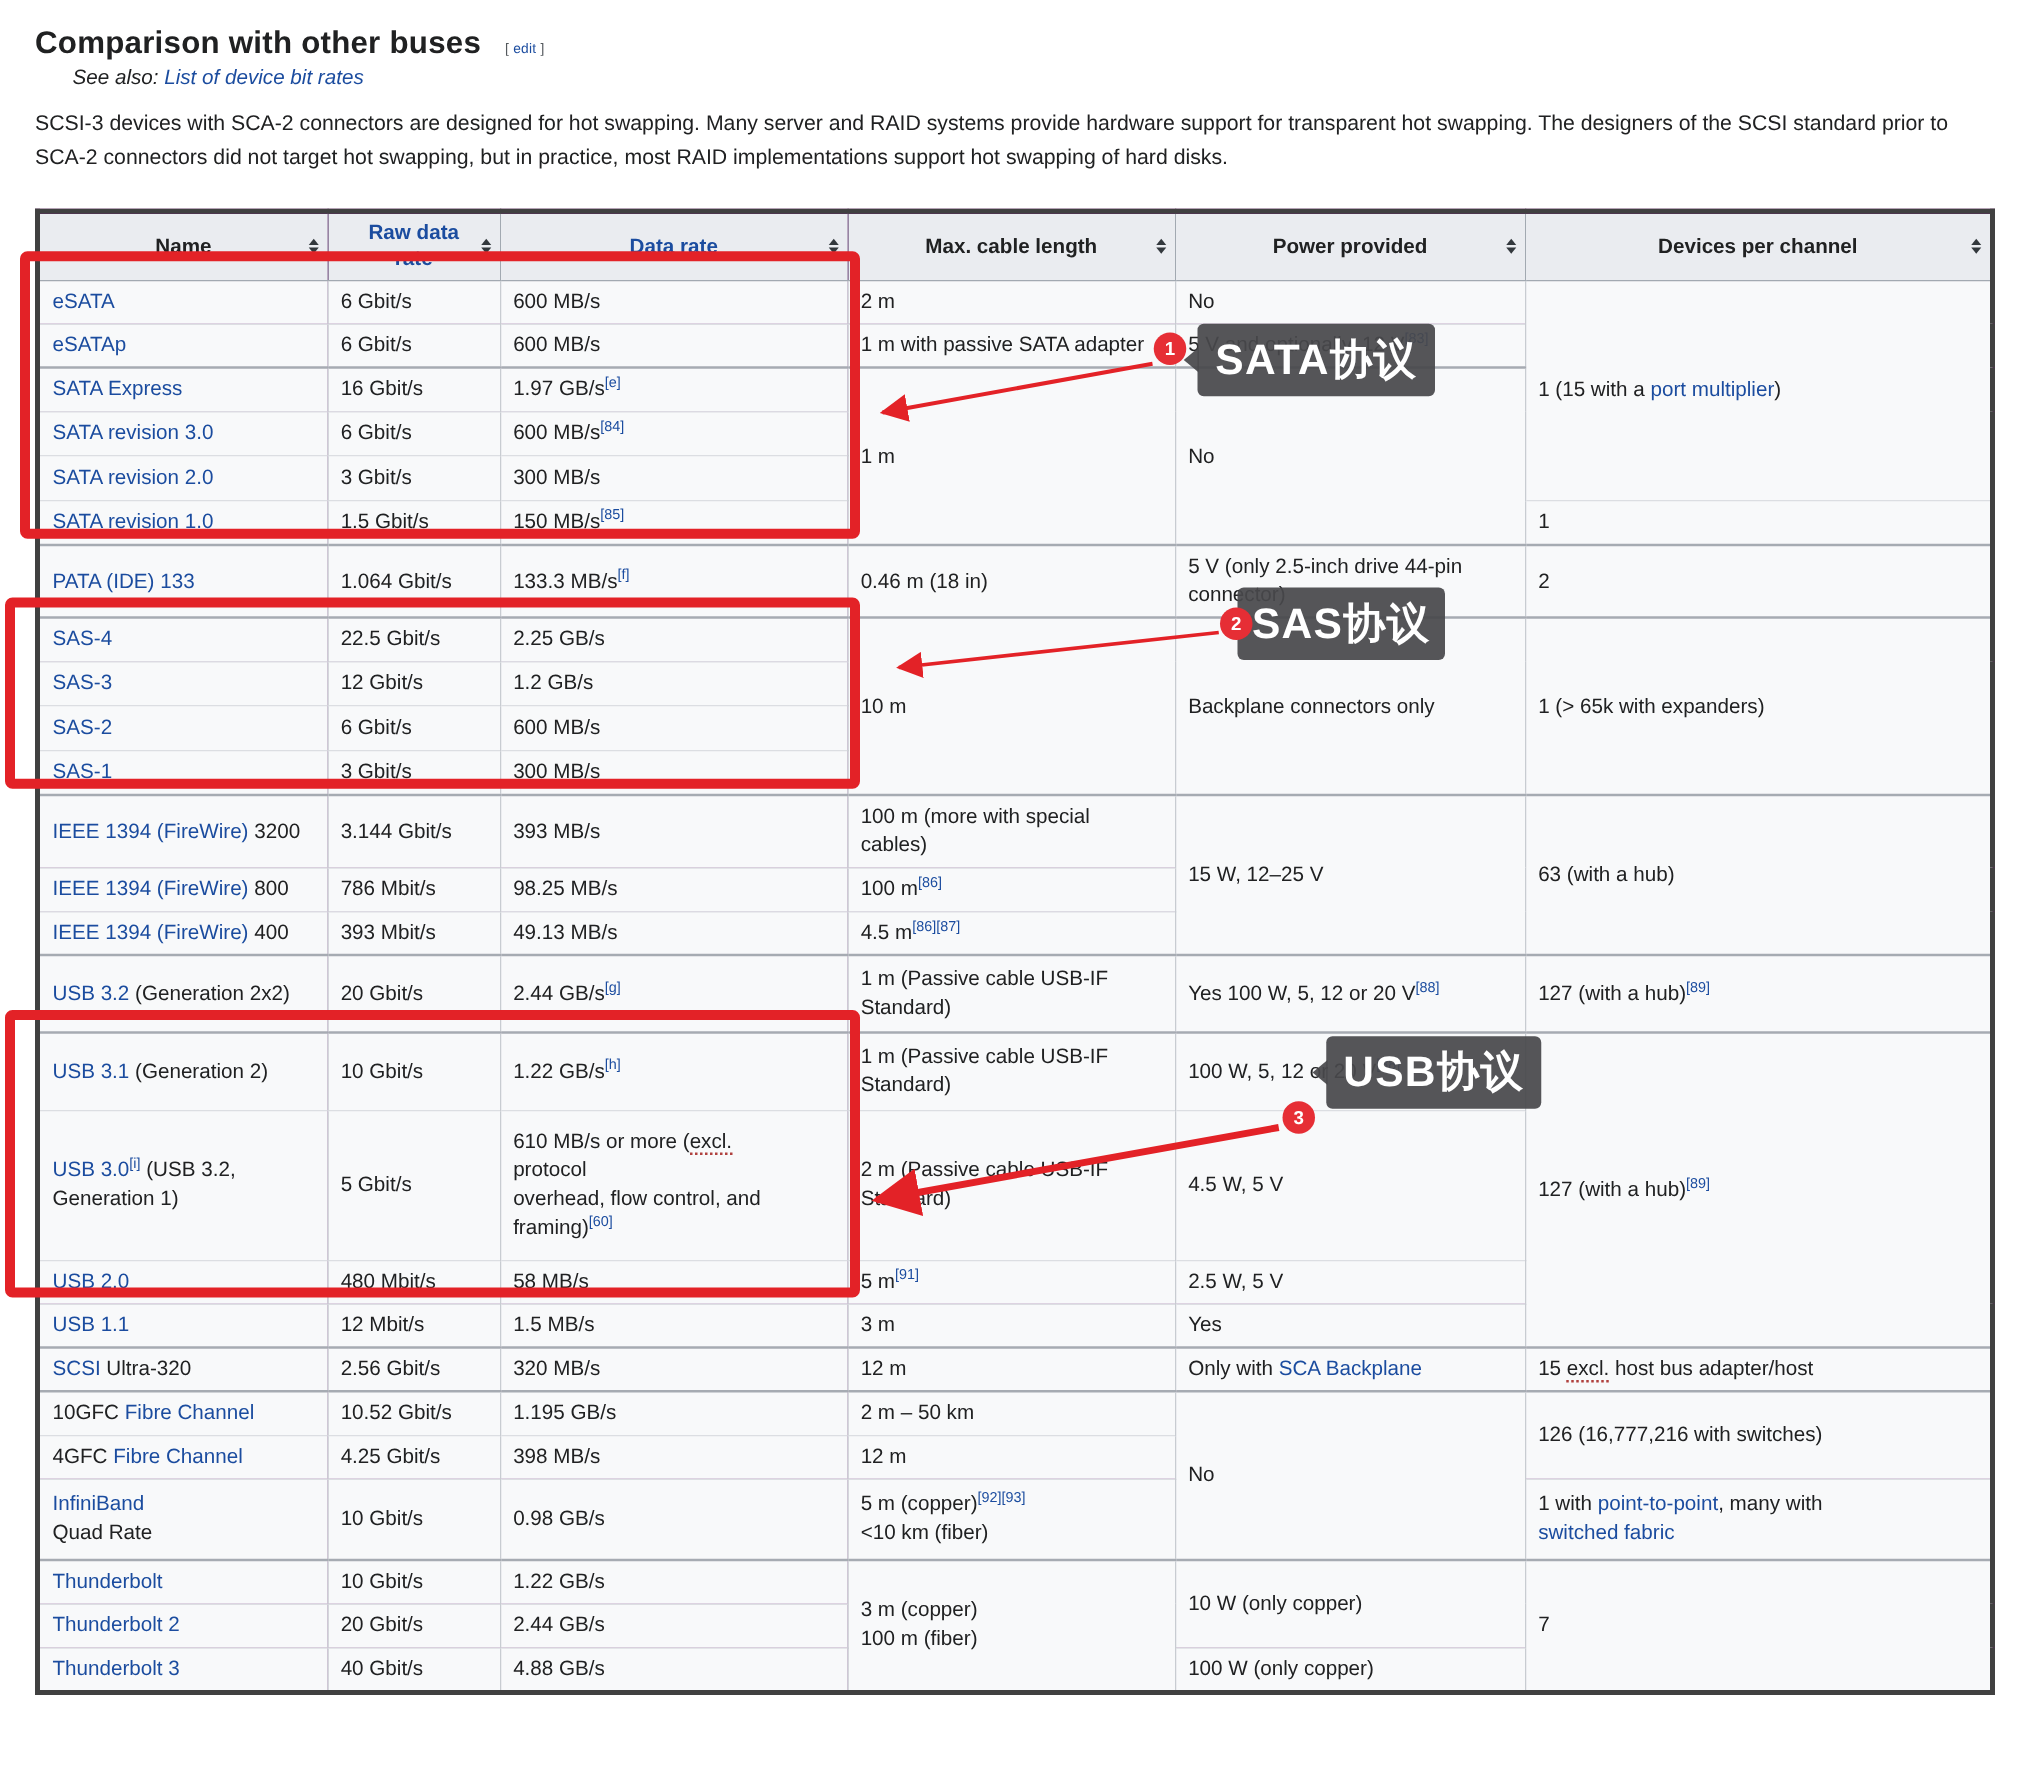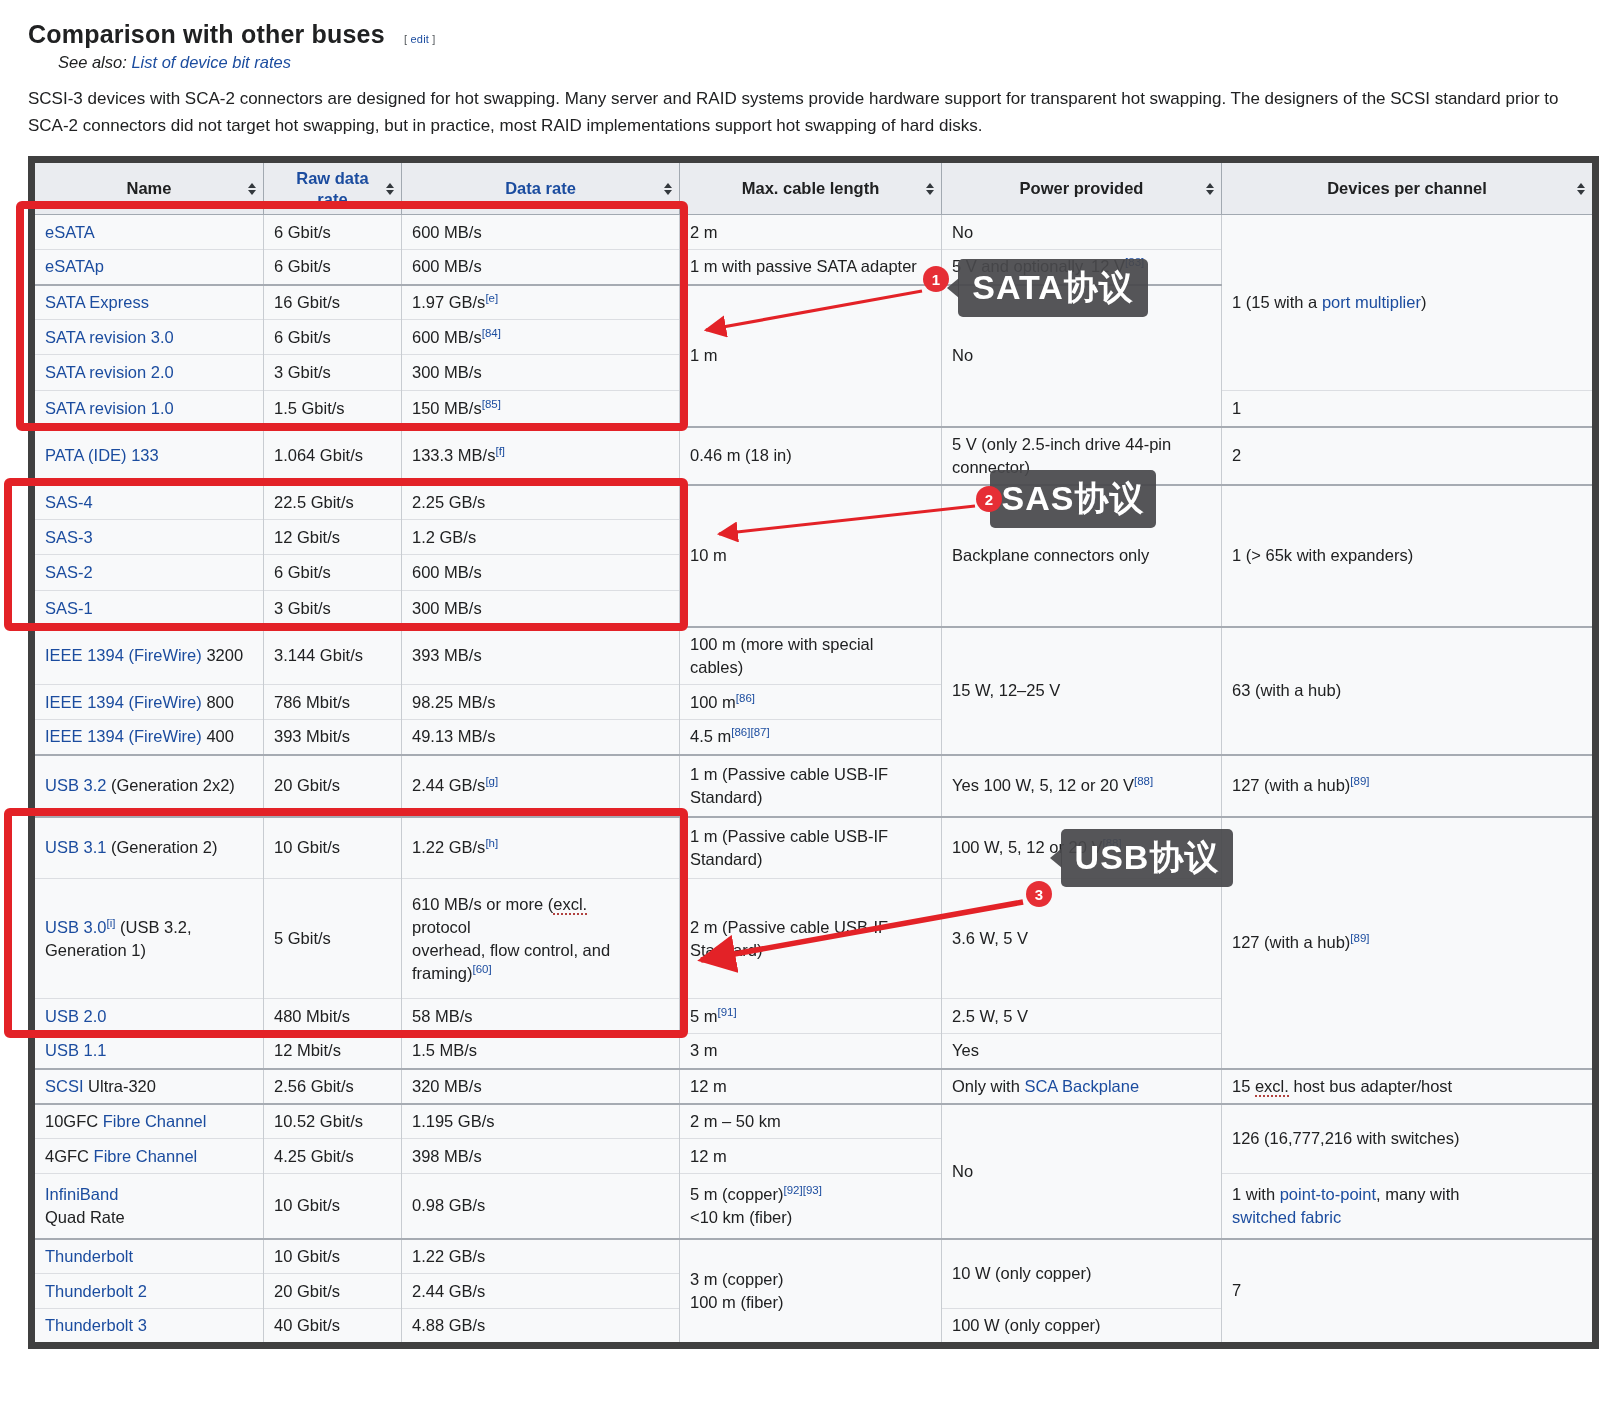--- a/index.html
+++ b/index.html
@@ -4,23 +4,23 @@
 <style>
   html,body{margin:0;padding:0;background:#fff}
   body{width:1620px;height:1417px;position:relative;overflow:hidden;
        font-family:"Liberation Sans","DejaVu Sans",sans-serif;color:#202122}
   .page{padding:12px 28px 0}
   h2.heading{font-size:25px;margin:8px 0 4px;font-weight:700;letter-spacing:.2px}
   .editsection{font-size:11px;font-weight:400;color:#54595d;margin-left:12px}
   .editlink{color:#1b4c9f;cursor:pointer;text-decoration:none}
   .seealso{font-style:italic;font-size:16.5px;padding-left:30px;margin:0 0 13px}
   .seealso a{color:#1b4c9f;cursor:pointer}
-  p.intro{font-size:17px;line-height:27px;margin:0 0 17px;max-width:1566px}
-
-  table.wikitable{border-collapse:collapse;table-layout:fixed;width:1564px;border:7px solid #404040;background:#701a75}
+  p.intro{font-size:17px;line-height:27px;margin:0 0 28px;max-width:1566px}
+
+  table.wikitable{border-collapse:collapse;table-layout:fixed;width:1564px;border:4px solid #404040;background:#701a75}
   .wikitable col.c0{width:232px}.wikitable col.c1{width:138px}.wikitable col.c2{width:278px}
   .wikitable col.c3{width:262px}.wikitable col.c4{width:280px}.wikitable col.c5{width:374px}
   .wikitable thead tr{height:55px}
   .wikitable th{background:#eaecf0;border:1px solid #a2a9b1;font-size:16.5px;font-weight:700;
        text-align:center;position:relative;padding:3px 24px;vertical-align:middle;line-height:21px}
   .wikitable th .hlink{color:#1b4c9f}
   .wikitable td{border-left:1px solid #c8ccd1;border-right:1px solid #c8ccd1;border-top:1px solid #dcdee2;
        padding:5px 10px;font-size:16.5px;line-height:23px;vertical-align:middle;background:#f8f9fa;text-align:left}
   
   .wikitable tbody tr{height:35px}
@@ -211,21 +211,21 @@
           <td>1.22 GB/s<sup class="ref"><a>[h]</a></sup></td>
           <td>1 m (Passive cable USB-IF Standard)</td>
           <td>100 W, 5, 12 or 20 V<sup class="ref"><a>[88]</a></sup></td>
           <td rowspan="4">127 (with a hub)<sup class="ref"><a>[89]</a></sup></td>
         </tr>
         <tr>
           <td><a class="wlink">USB 3.0</a><sup class="ref"><a>[i]</a></sup> (USB 3.2, Generation 1)</td>
           <td>5 Gbit/s</td>
           <td>610 MB/s or more (<abbr class="ab">excl.</abbr><br>protocol<br>overhead, flow control, and<br>framing)<sup class="ref"><a>[60]</a></sup></td>
           <td>2 m (Passive cable USB-IF Standard)</td>
-          <td>3.6 W, 5 V</td>
+          <td>4.5 W, 5 V</td>
         </tr>
         <tr>
           <td><a class="wlink">USB 2.0</a></td>
           <td>480 Mbit/s</td>
           <td>58 MB/s</td>
           <td>5 m<sup class="ref"><a>[91]</a></sup></td>
           <td>2.5 W, 5 V</td>
         </tr>
         <tr>
           <td><a class="wlink">USB 1.1</a></td>

